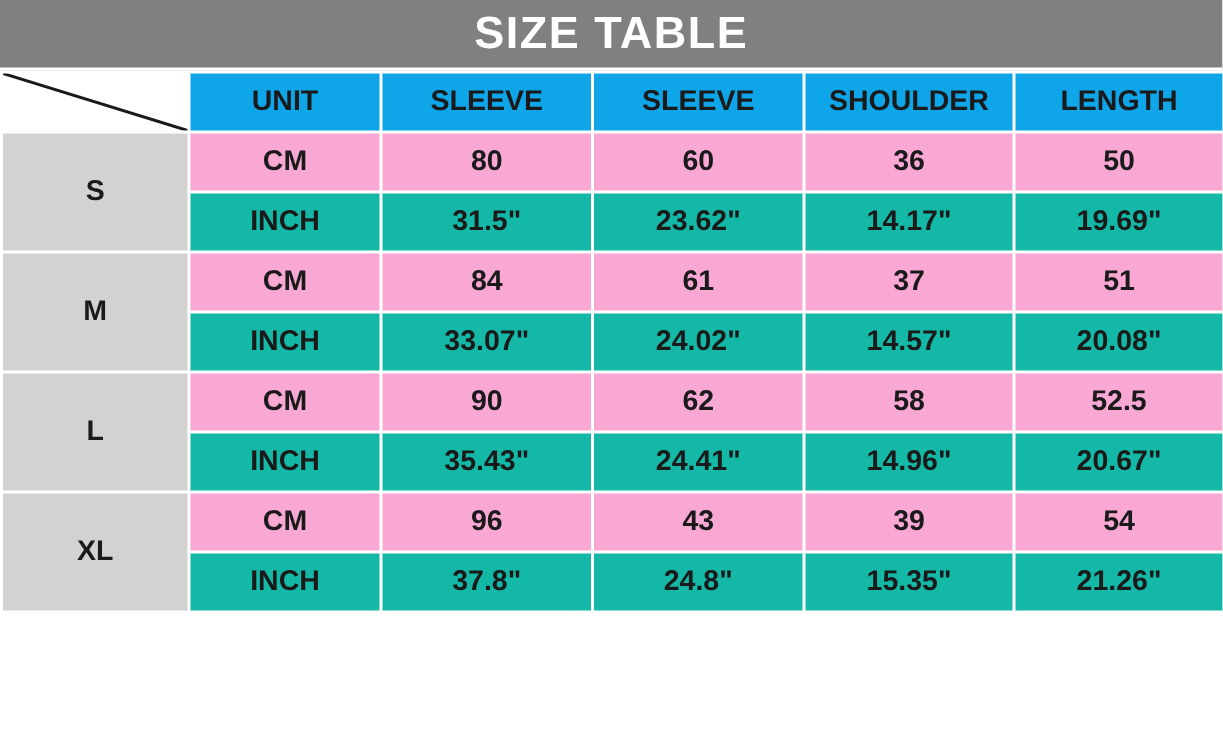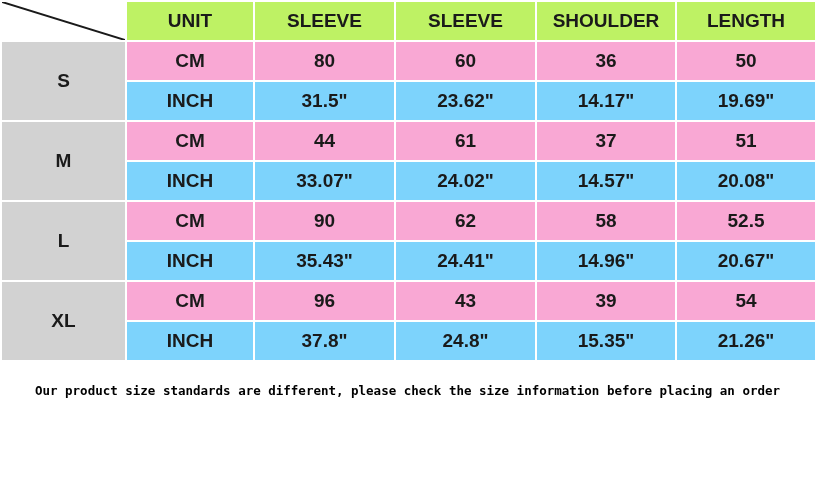--- a/index.html
+++ b/index.html
@@ -54,27 +54,27 @@
   }
   
   col.c-size   { width: 125px; }
   col.c-unit   { width: 128px; }
   col.c-chest  { width: 141px; }
   col.c-sleeve { width: 141px; }
   col.c-should { width: 140px; }
   col.c-length { width: 140px; }
 
   .cell-grey {
-    background: #7dd3fc;
+    background: #14b8a6;
   }
   .cell-white {
     background: #f9a8d4;
   }
   .head-cell {
-    background: #bef264;
+    background: #0ea5e9;
     font-size: 20px;
     height: 45px;
   }
   .size-cell {
     background: #d2d2d2;
     font-size: 22px;
   }
   
   .corner-cell {
     background: #ffffff;
@@ -104,20 +104,23 @@
     color: #000000;
     letter-spacing: 0px;
     white-space: nowrap;
   }
 </style>
 </head>
 <body>
 
 <div class="sheet">
 
+  <div class="title-bar">
+    <div class="title-text">SIZE TABLE</div>
+  </div>
 
   <table class="size-table">
     <colgroup>
       <col class="c-size">
       <col class="c-unit">
       <col class="c-chest">
       <col class="c-sleeve">
       <col class="c-should">
       <col class="c-length">
     </colgroup>
@@ -149,21 +152,21 @@
         <td class="cell-grey">INCH</td>
         <td class="cell-grey">31.5"</td>
         <td class="cell-grey">23.62"</td>
         <td class="cell-grey">14.17"</td>
         <td class="cell-grey">19.69"</td>
       </tr>
 
       <tr>
         <td class="size-cell" rowspan="2">M</td>
         <td class="cell-white">CM</td>
-        <td class="cell-white">44</td>
+        <td class="cell-white">84</td>
         <td class="cell-white">61</td>
         <td class="cell-white">37</td>
         <td class="cell-white">51</td>
       </tr>
       <tr>
         <td class="cell-grey">INCH</td>
         <td class="cell-grey">33.07"</td>
         <td class="cell-grey">24.02"</td>
         <td class="cell-grey">14.57"</td>
         <td class="cell-grey">20.08"</td>
@@ -196,17 +199,14 @@
       <tr>
         <td class="cell-grey">INCH</td>
         <td class="cell-grey">37.8"</td>
         <td class="cell-grey">24.8"</td>
         <td class="cell-grey">15.35"</td>
         <td class="cell-grey">21.26"</td>
       </tr>
     </tbody>
   </table>
 
-  <div class="note-bar">
-    <div class="note-text">Our product size standards are different, please check the size information before placing an order</div>
-  </div>
 
 </div>
 
 </body></html>

